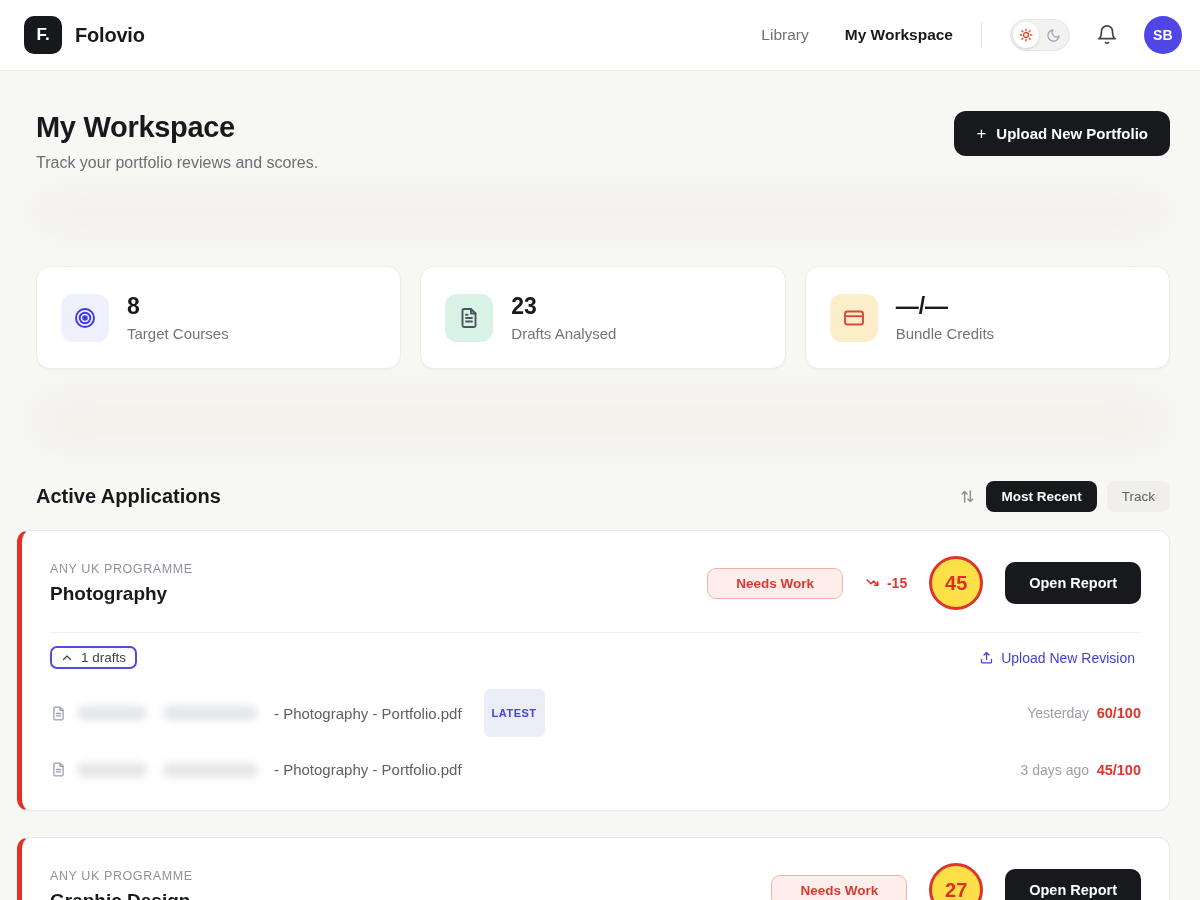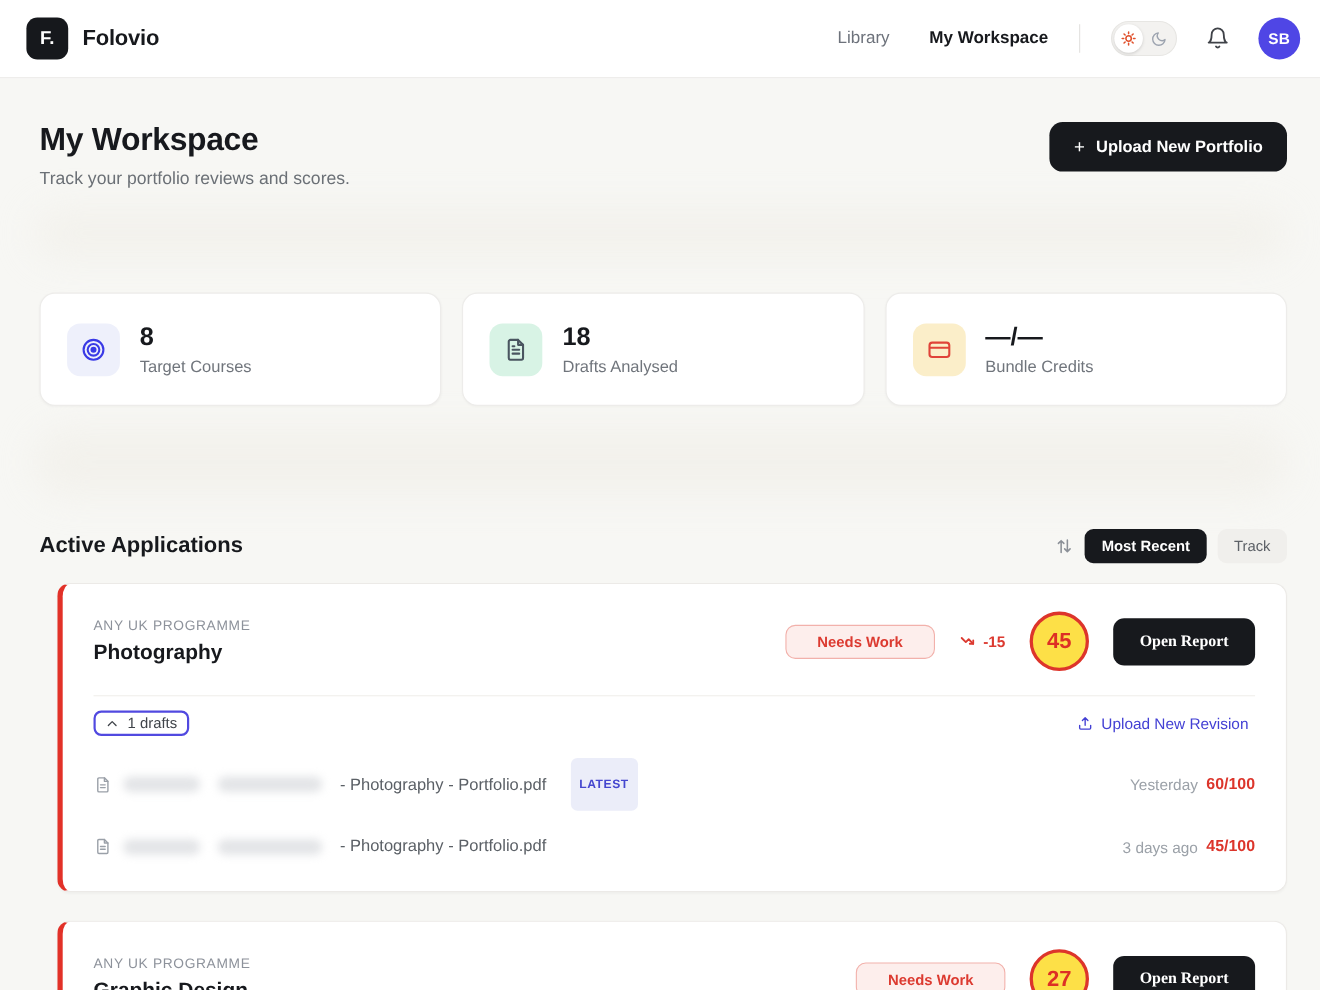--- a/index.html
+++ b/index.html
@@ -94,21 +94,21 @@
   .pill {
     border: none; border-radius: 8px; padding: 8px 15px; cursor: pointer;
     font-size: 13.5px; font-family: inherit;
   }
   .pill-dark { background: #17191d; color: #fff; font-weight: 600; }
   .pill-light { background: #f0efec; color: #5d6167; font-weight: 500; }
   
   .app-card {
     position: relative; z-index: 1;
     background: #fff; border: 1px solid #eceae7; border-left: 5px solid #e23128;
-    border-radius: 12px; margin: 0 30px 26px 52px;
+    border-radius: 12px; margin: 0 30px 26px 17px;
     box-shadow: 0 1px 2px rgba(0,0,0,0.03);
     overflow: hidden;
   }
   .app-card-head {
     display: flex; justify-content: space-between; align-items: center;
     padding: 25px 28px 22px;
   }
   .programme-label {
     font-size: 12.5px; color: #8d929b; letter-spacing: 0.6px; margin-bottom: 7px;
   }
@@ -121,21 +121,21 @@
   .trend { display: flex; align-items: center; gap: 4px; color: #dc3a30; font-weight: 700; font-size: 14px; }
   .score-circle {
     width: 54px; height: 54px; border-radius: 50%;
     border: 3px solid #dd352b; background: #fde047; color: #dd2f25;
     font-size: 20px; font-weight: 700;
     display: flex; align-items: center; justify-content: center; flex: none;
   }
   .btn-report {
     background: #17191d; color: #fff; border: none; cursor: pointer;
     border-radius: 10px; padding: 13px 24px; font-size: 14.5px; font-weight: 600;
-    font-family: Liberation Serif, serif;
+    font-family: Liberation Sans, sans-serif;
   }
   .card-divider { height: 1px; background: #f0efec; margin: 0 28px; }
   .drafts-bar {
     display: flex; justify-content: space-between; align-items: center;
     padding: 13px 28px 6px;
   }
   .drafts-toggle {
     display: inline-flex; align-items: center; gap: 8px; cursor: pointer;
     background: #fff; border: 2px solid #5149e0; border-radius: 7px;
     padding: 2px 9px; font-size: 13.5px; color: #3f4349; font-family: inherit;
@@ -234,21 +234,21 @@
 
   <div class="stat-card">
     <div class="stat-icon-tile" style="background:#d8f3e5;">
       <svg width="24" height="24" viewBox="0 0 24 24" fill="none" stroke="#4a5560" stroke-width="1.9" stroke-linecap="round" stroke-linejoin="round">
         <path d="M14 3H7a1.5 1.5 0 0 0-1.5 1.5v15A1.5 1.5 0 0 0 7 21h10a1.5 1.5 0 0 0 1.5-1.5V7.5z"></path>
         <path d="M14 3v4.5h4.5"></path>
         <path d="M9 12h6M9 15.5h6M9 8.7h1.6"></path>
       </svg>
     </div>
     <div>
-      <div class="stat-value">18</div>
+      <div class="stat-value">23</div>
       <div class="stat-label">Drafts Analysed</div>
     </div>
   </div>
 
   <div class="stat-card">
     <div class="stat-icon-tile" style="background:#fbeec9;">
       <svg width="24" height="24" viewBox="0 0 24 24" fill="none" stroke="#e04339" stroke-width="1.9">
         <rect x="3" y="5.5" width="18" height="13" rx="2.5"></rect>
         <path d="M3 10.2h18"></path>
       </svg>

